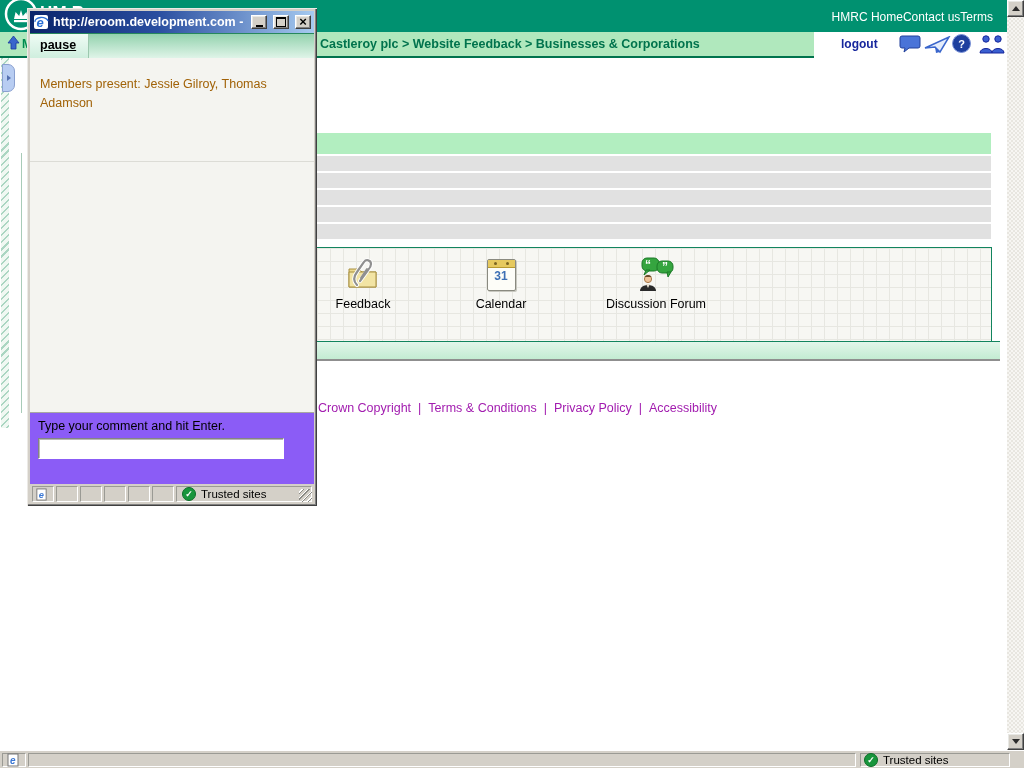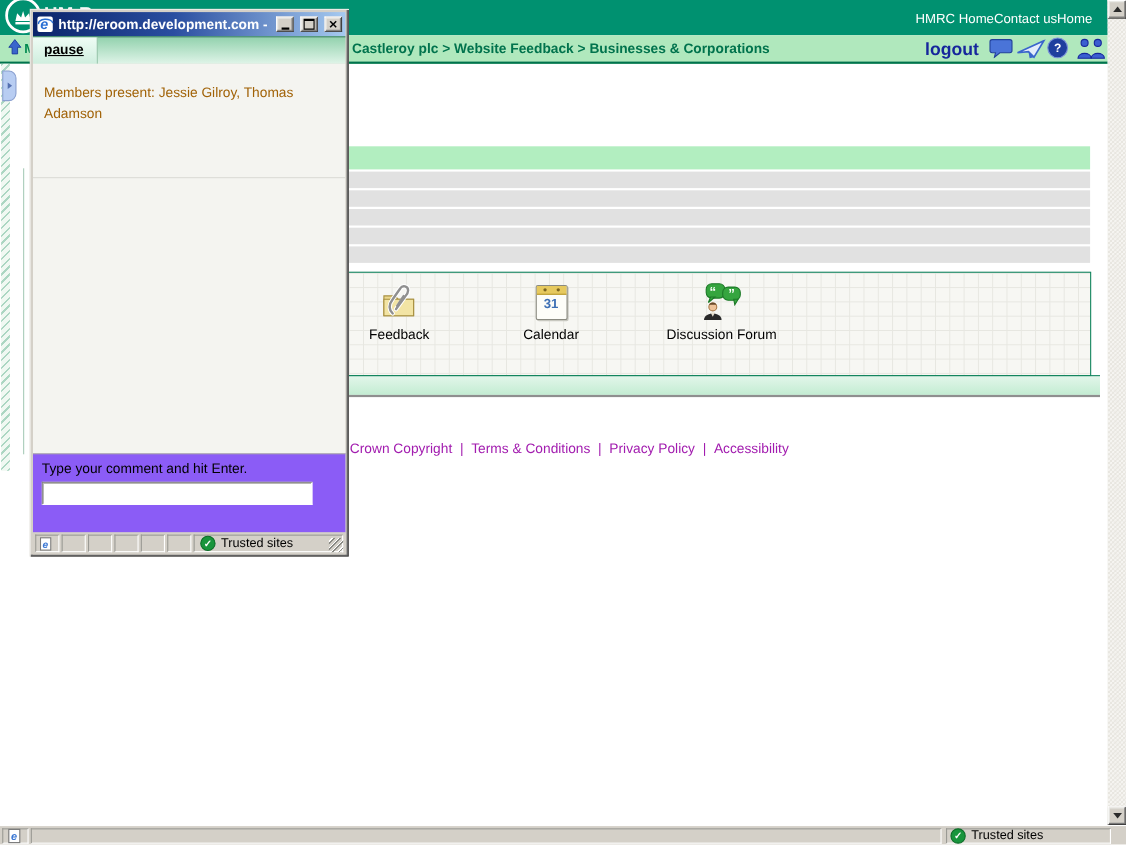--- a/index.html
+++ b/index.html
@@ -5,25 +5,25 @@
   html,body{margin:0;padding:0;width:1024px;height:768px;overflow:hidden;
     font-family:"Liberation Sans",sans-serif;background:#fff;}
   .stage{position:relative;width:1024px;height:768px;overflow:hidden;background:#fff;}
   
   .header{position:absolute;left:0;top:0;width:1007px;height:32px;background:#009170;}
   .logo{position:absolute;left:2px;top:-4px;}
   .brand{position:absolute;left:40px;top:3px;color:#fff;font-weight:bold;font-size:17px;letter-spacing:.2px;}
   .hnav{position:absolute;right:14px;top:10px;display:flex;}
   .hnav span{color:#fff;font-size:12px;cursor:pointer;}
   
-  .crumbbar{position:absolute;left:0;top:32px;width:1007px;height:24px;background:#b0e8bd;border-bottom:2px solid #00734d;}
+  .crumbbar{position:absolute;left:0;top:32px;width:814px;height:24px;background:#b0e8bd;border-bottom:2px solid #00734d;}
   .crumb-up{position:absolute;left:6px;top:3px;}
   .crumb-frag{position:absolute;left:22px;top:5px;color:#008a4f;font-weight:bold;font-size:12px;}
   .crumb-path{position:absolute;left:320px;top:5px;color:#00734d;font-weight:bold;font-size:12.5px;white-space:nowrap;}
-  .logout{position:absolute;left:841px;top:5px;color:#16269c;font-weight:bold;font-size:16px;cursor:pointer;}
+  .logout{position:absolute;left:841px;top:5px;color:#16269c;font-weight:bold;font-size:12px;cursor:pointer;}
   .cicon{position:absolute;top:2px;}
   .help-badge{display:inline-flex;width:17px;height:17px;border-radius:50%;background:#1e3f9e;
     border:1px solid #7a92d8;color:#fff;font-weight:bold;font-size:11px;align-items:center;justify-content:center;}
   
   .sidebar{position:absolute;left:0;top:58px;width:27px;height:370px;background:#fff;}
   .sidebar-dots{position:absolute;left:1px;top:0;width:8px;height:100%;
     background:repeating-linear-gradient(135deg,#abd6c2 0 1.5px,#f0f8f2 1.5px 5px);}
   .sidebar-tab{position:absolute;left:2px;top:6px;width:11px;height:26px;background:#b8cdf2;
     border:1px solid #8aa0d0;border-radius:0 7px 7px 0;display:flex;align-items:center;justify-content:center;cursor:pointer;}
   .sidebar-tab i{width:0;height:0;border-left:4px solid #5470b0;border-top:3px solid transparent;border-bottom:3px solid transparent;}
@@ -115,21 +115,21 @@
       <svg width="38" height="38" viewBox="0 0 38 38">
         <circle cx="19" cy="18" r="15" fill="none" stroke="#fff" stroke-width="2.5"></circle>
         <path d="M12 23 l1.6-7 3.6 4 1.8-6 1.8 6 3.6-4 1.6 7 z" fill="#fff"></path>
         <rect x="12" y="24" width="14" height="2.2" fill="#fff"></rect>
       </svg>
     </span>
     <div class="brand">HM Revenue</div>
     <div class="hnav">
       <span>HMRC Home</span>
       <span>Contact us</span>
-      <span>Home</span>
+      <span>Terms</span>
     </div>
   </div>
 
   <div class="crumbbar">
     <span class="crumb-up">
       <svg width="15" height="16" viewBox="0 0 15 16">
         <path d="M7.5 1 L13 8 H10 V14 H5 V8 H2 Z" fill="#3a66cc" stroke="#1a3a9c" stroke-width="0.8"></path>
       </svg>
     </span>
     <span class="crumb-frag">M</span>

